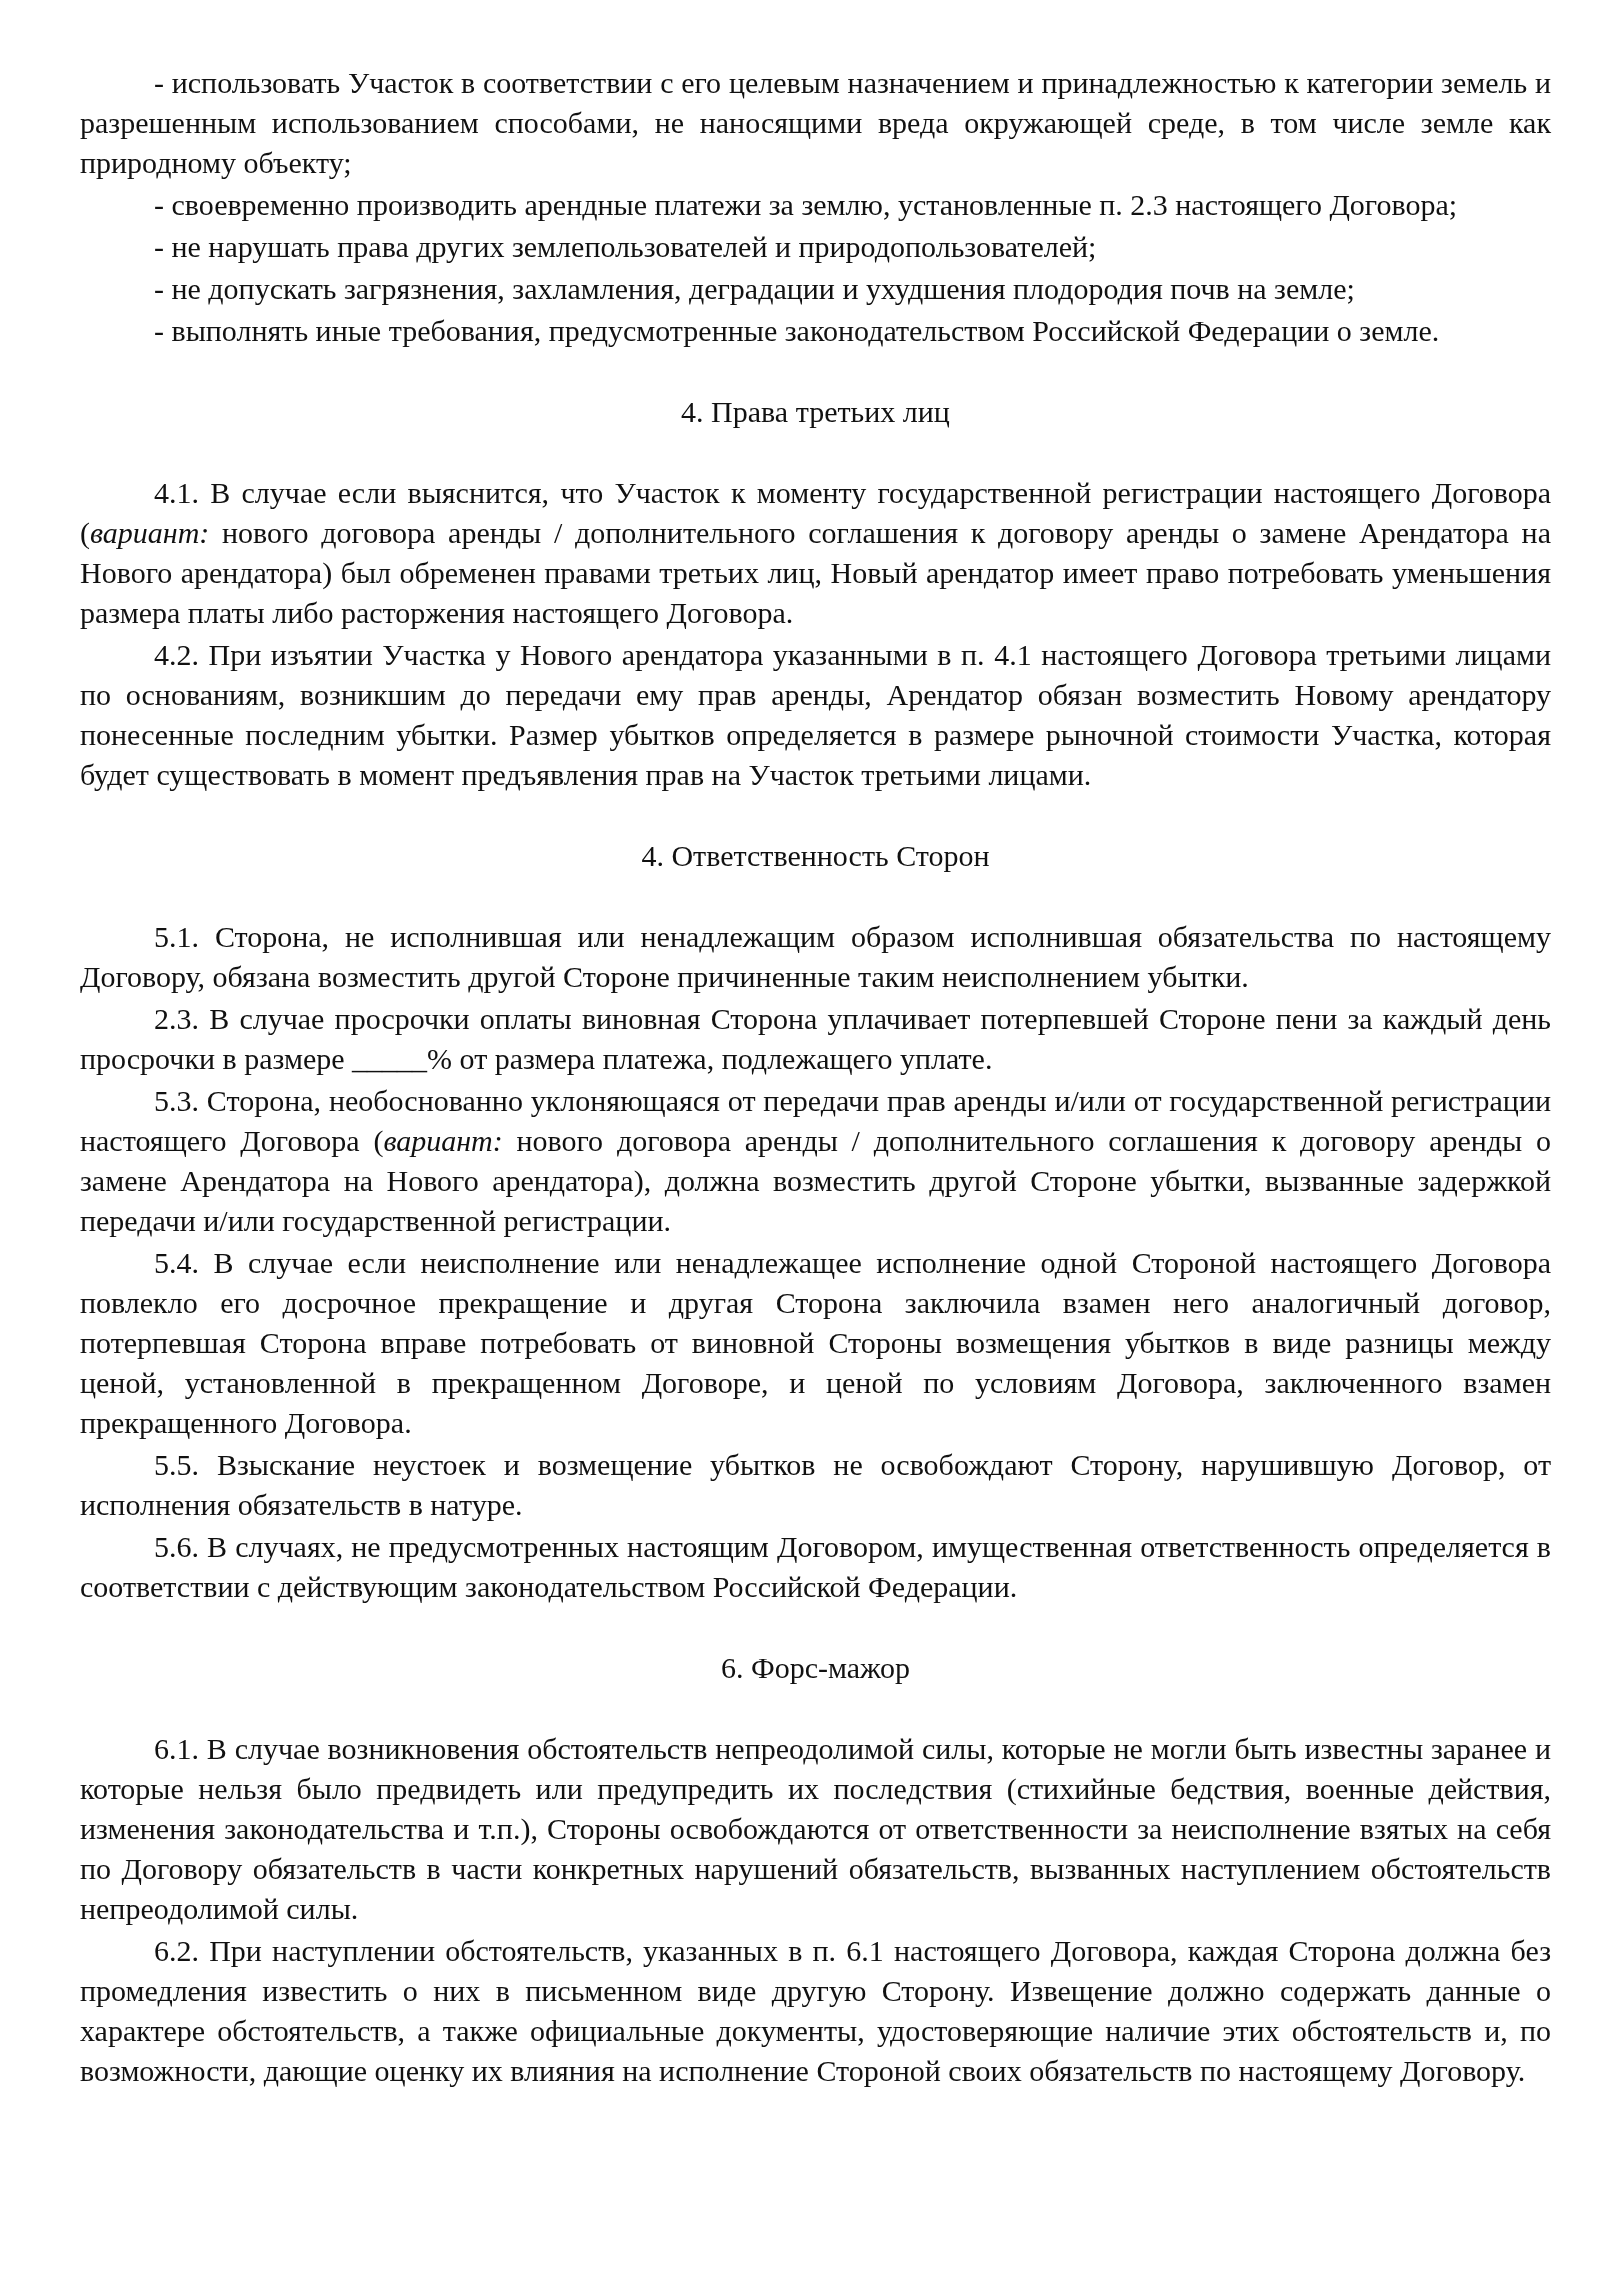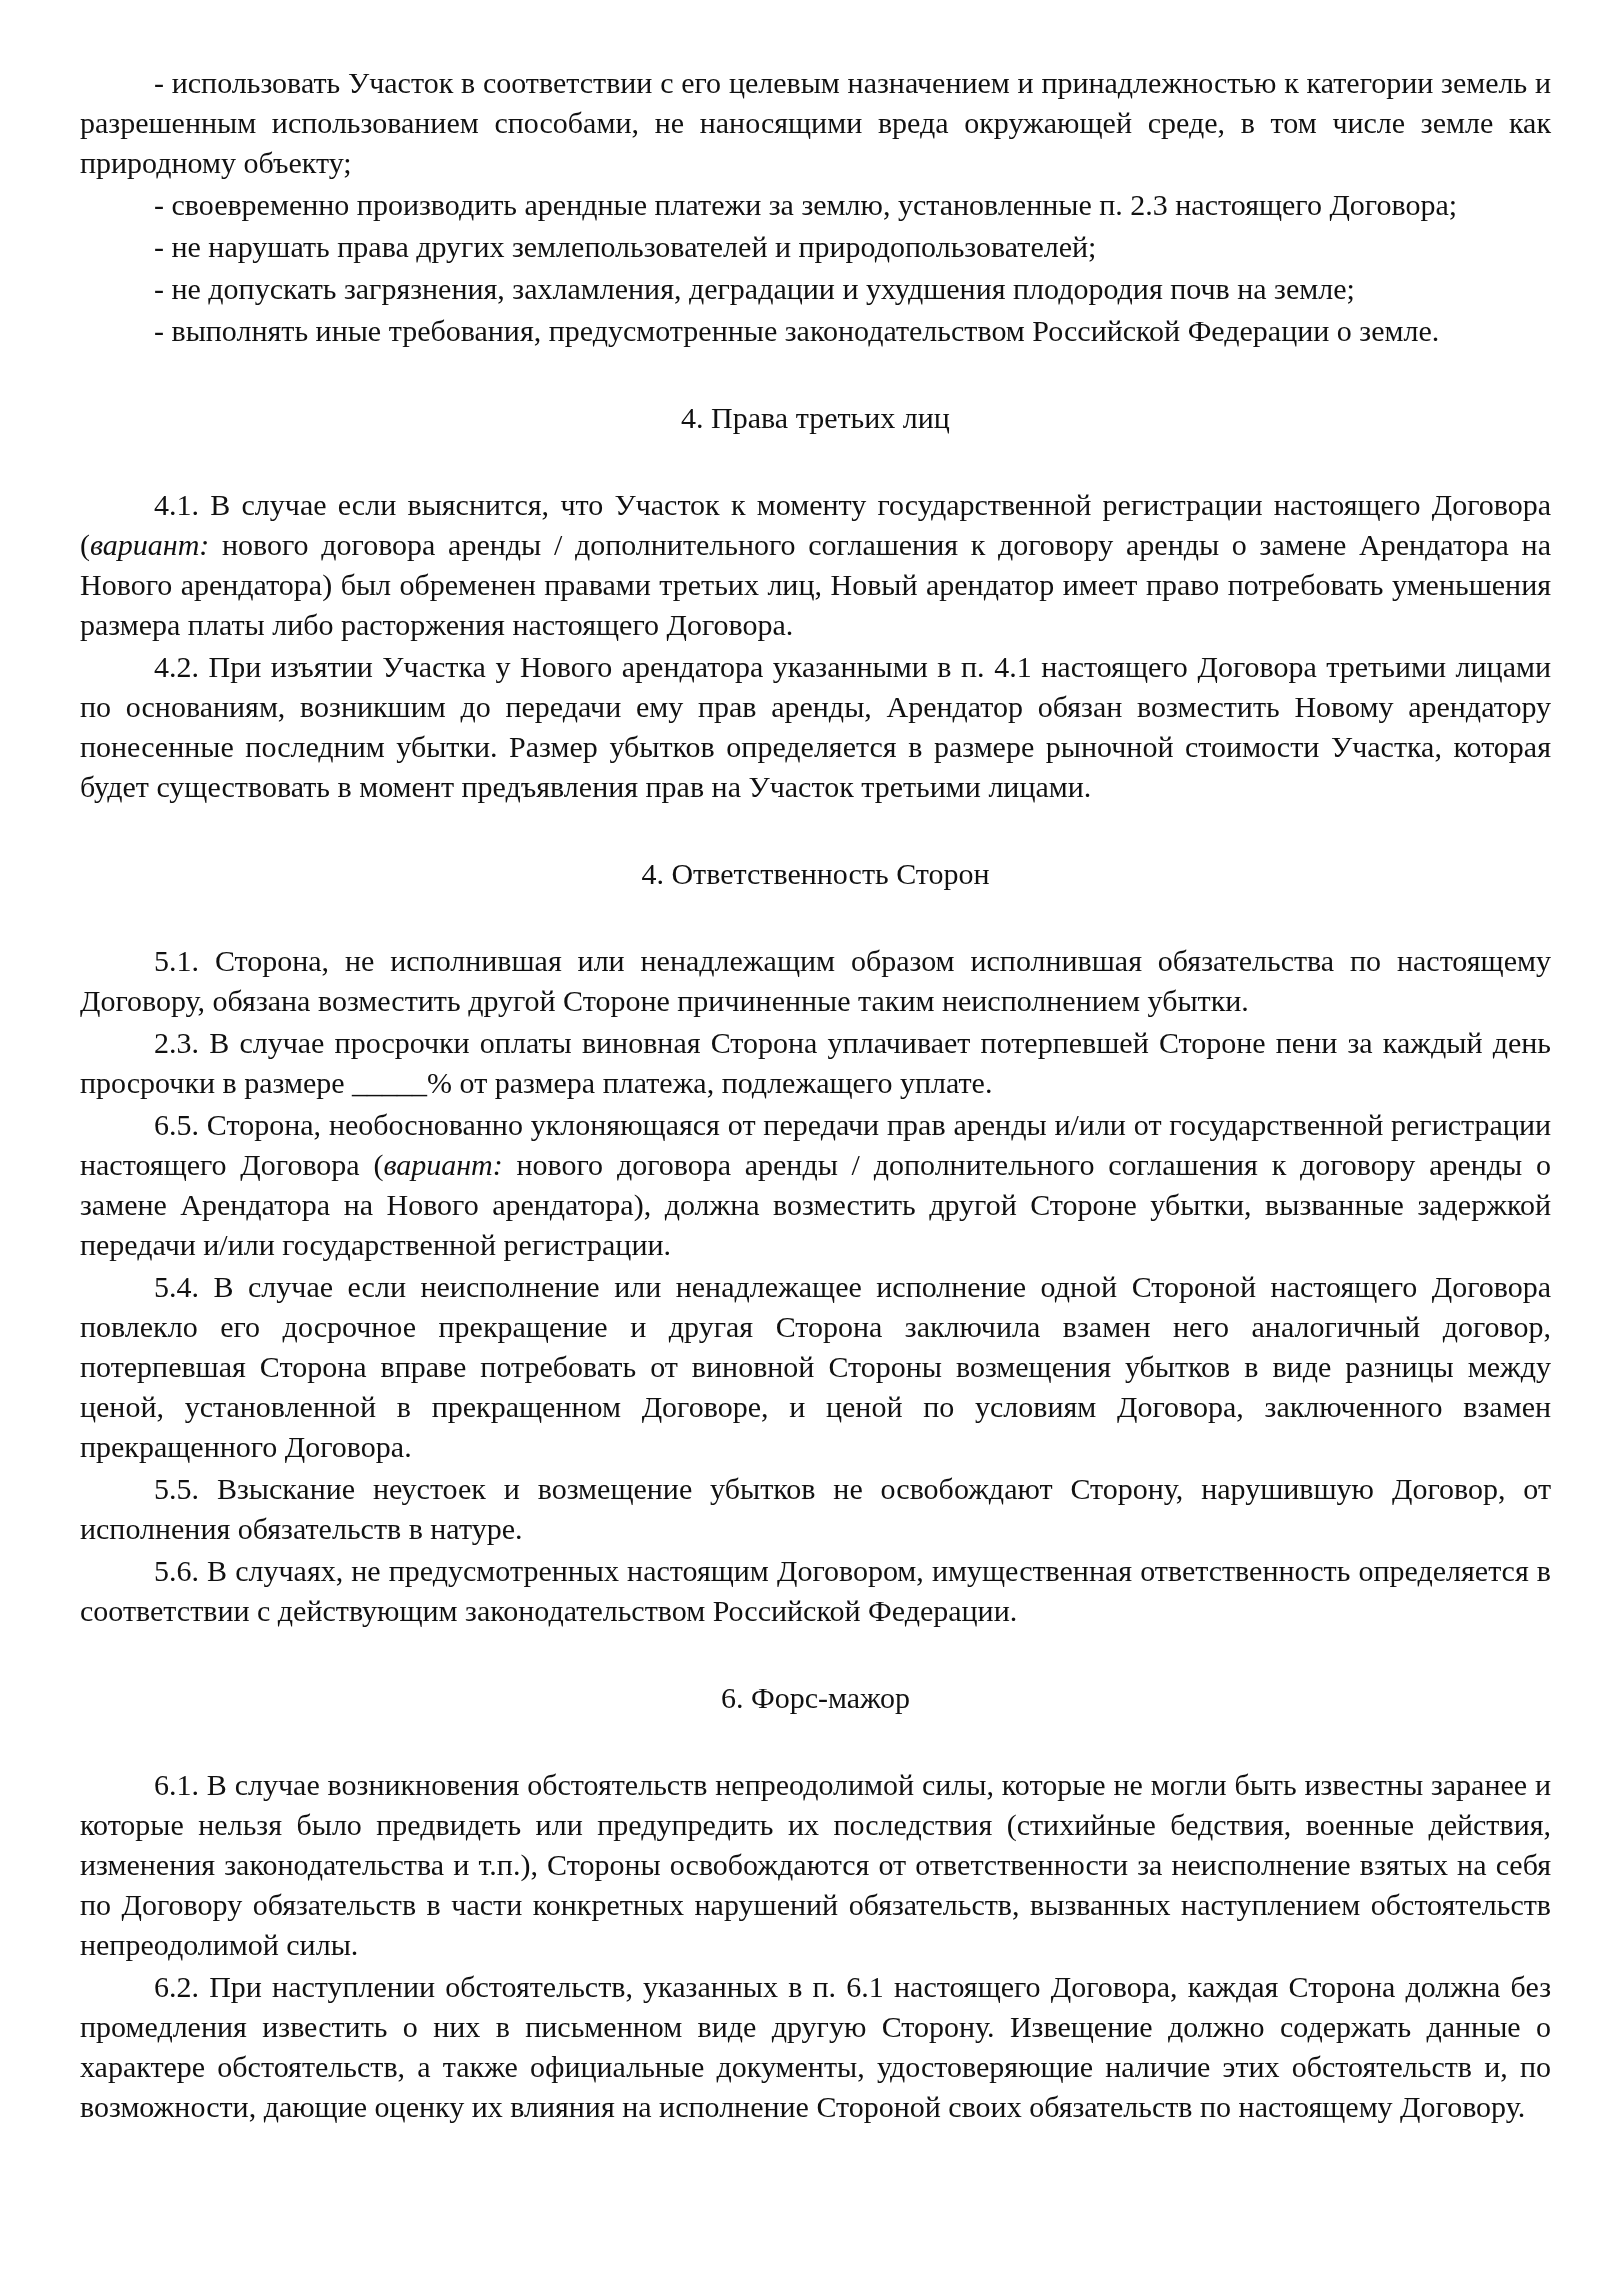--- a/index.html
+++ b/index.html
@@ -18,21 +18,21 @@
     width: 1475px;
     font-size: 30px;
     line-height: 40px;
   }
   p {
     margin: 2px;
     text-align: justify;
     text-indent: 74px;
   }
   h2 {
-    margin: 6px;
+    margin: 0;
     font-weight: normal;
     font-size: 30px;
     text-align: center;
     line-height: 40px;
   }
   .gap-before-heading { height: 39px; }
   .gap-after-heading { height: 39px; }
   em { font-style: italic; }
 </style>
 </head>
@@ -54,21 +54,21 @@
 
   <p><span>4.1. В случае если выяснится, что Участок к моменту государственной регистрации настоящего Договора (</span><em>вариант:</em><span> нового договора аренды / дополнительного соглашения к договору аренды о замене Арендатора на Нового арендатора) был обременен правами третьих лиц, Новый арендатор имеет право потребовать уменьшения размера платы либо расторжения настоящего Договора.</span></p>
   <p>4.2. При изъятии Участка у Нового арендатора указанными в п. 4.1 настоящего Договора третьими лицами по основаниям, возникшим до передачи ему прав аренды, Арендатор обязан возместить Новому арендатору понесенные последним убытки. Размер убытков определяется в размере рыночной стоимости Участка, которая будет существовать в момент предъявления прав на Участок третьими лицами.</p>
 
   <div class="gap-before-heading"></div>
   <h2>4. Ответственность Сторон</h2>
   <div class="gap-after-heading"></div>
 
   <p>5.1. Сторона, не исполнившая или ненадлежащим образом исполнившая обязательства по настоящему Договору, обязана возместить другой Стороне причиненные таким неисполнением убытки.</p>
   <p>2.3. В случае просрочки оплаты виновная Сторона уплачивает потерпевшей Стороне пени за каждый день просрочки в размере _____% от размера платежа, подлежащего уплате.</p>
-  <p><span>6.5. Сторона, необоснованно уклоняющаяся от передачи прав аренды и/или от государственной регистрации настоящего Договора (</span><em>вариант:</em><span> нового договора аренды / дополнительного соглашения к договору аренды о замене Арендатора на Нового арендатора), должна возместить другой Стороне убытки, вызванные задержкой передачи и/или государственной регистрации.</span></p>
+  <p><span>5.3. Сторона, необоснованно уклоняющаяся от передачи прав аренды и/или от государственной регистрации настоящего Договора (</span><em>вариант:</em><span> нового договора аренды / дополнительного соглашения к договору аренды о замене Арендатора на Нового арендатора), должна возместить другой Стороне убытки, вызванные задержкой передачи и/или государственной регистрации.</span></p>
   <p>5.4. В случае если неисполнение или ненадлежащее исполнение одной Стороной настоящего Договора повлекло его досрочное прекращение и другая Сторона заключила взамен него аналогичный договор, потерпевшая Сторона вправе потребовать от виновной Стороны возмещения убытков в виде разницы между ценой, установленной в прекращенном Договоре, и ценой по условиям Договора, заключенного взамен прекращенного Договора.</p>
   <p>5.5. Взыскание неустоек и возмещение убытков не освобождают Сторону, нарушившую Договор, от исполнения обязательств в натуре.</p>
   <p>5.6. В случаях, не предусмотренных настоящим Договором, имущественная ответственность определяется в соответствии с действующим законодательством Российской Федерации.</p>
 
   <div class="gap-before-heading"></div>
   <h2>6. Форс-мажор</h2>
   <div class="gap-after-heading"></div>
 
   <p>6.1. В случае возникновения обстоятельств непреодолимой силы, которые не могли быть известны заранее и которые нельзя было предвидеть или предупредить их последствия (стихийные бедствия, военные действия, изменения законодательства и т.п.), Стороны освобождаются от ответственности за неисполнение взятых на себя по Договору обязательств в части конкретных нарушений обязательств, вызванных наступлением обстоятельств непреодолимой силы.</p>
   <p>6.2. При наступлении обстоятельств, указанных в п. 6.1 настоящего Договора, каждая Сторона должна без промедления известить о них в письменном виде другую Сторону. Извещение должно содержать данные о характере обстоятельств, а также официальные документы, удостоверяющие наличие этих обстоятельств и, по возможности, дающие оценку их влияния на исполнение Стороной своих обязательств по настоящему Договору.</p>

